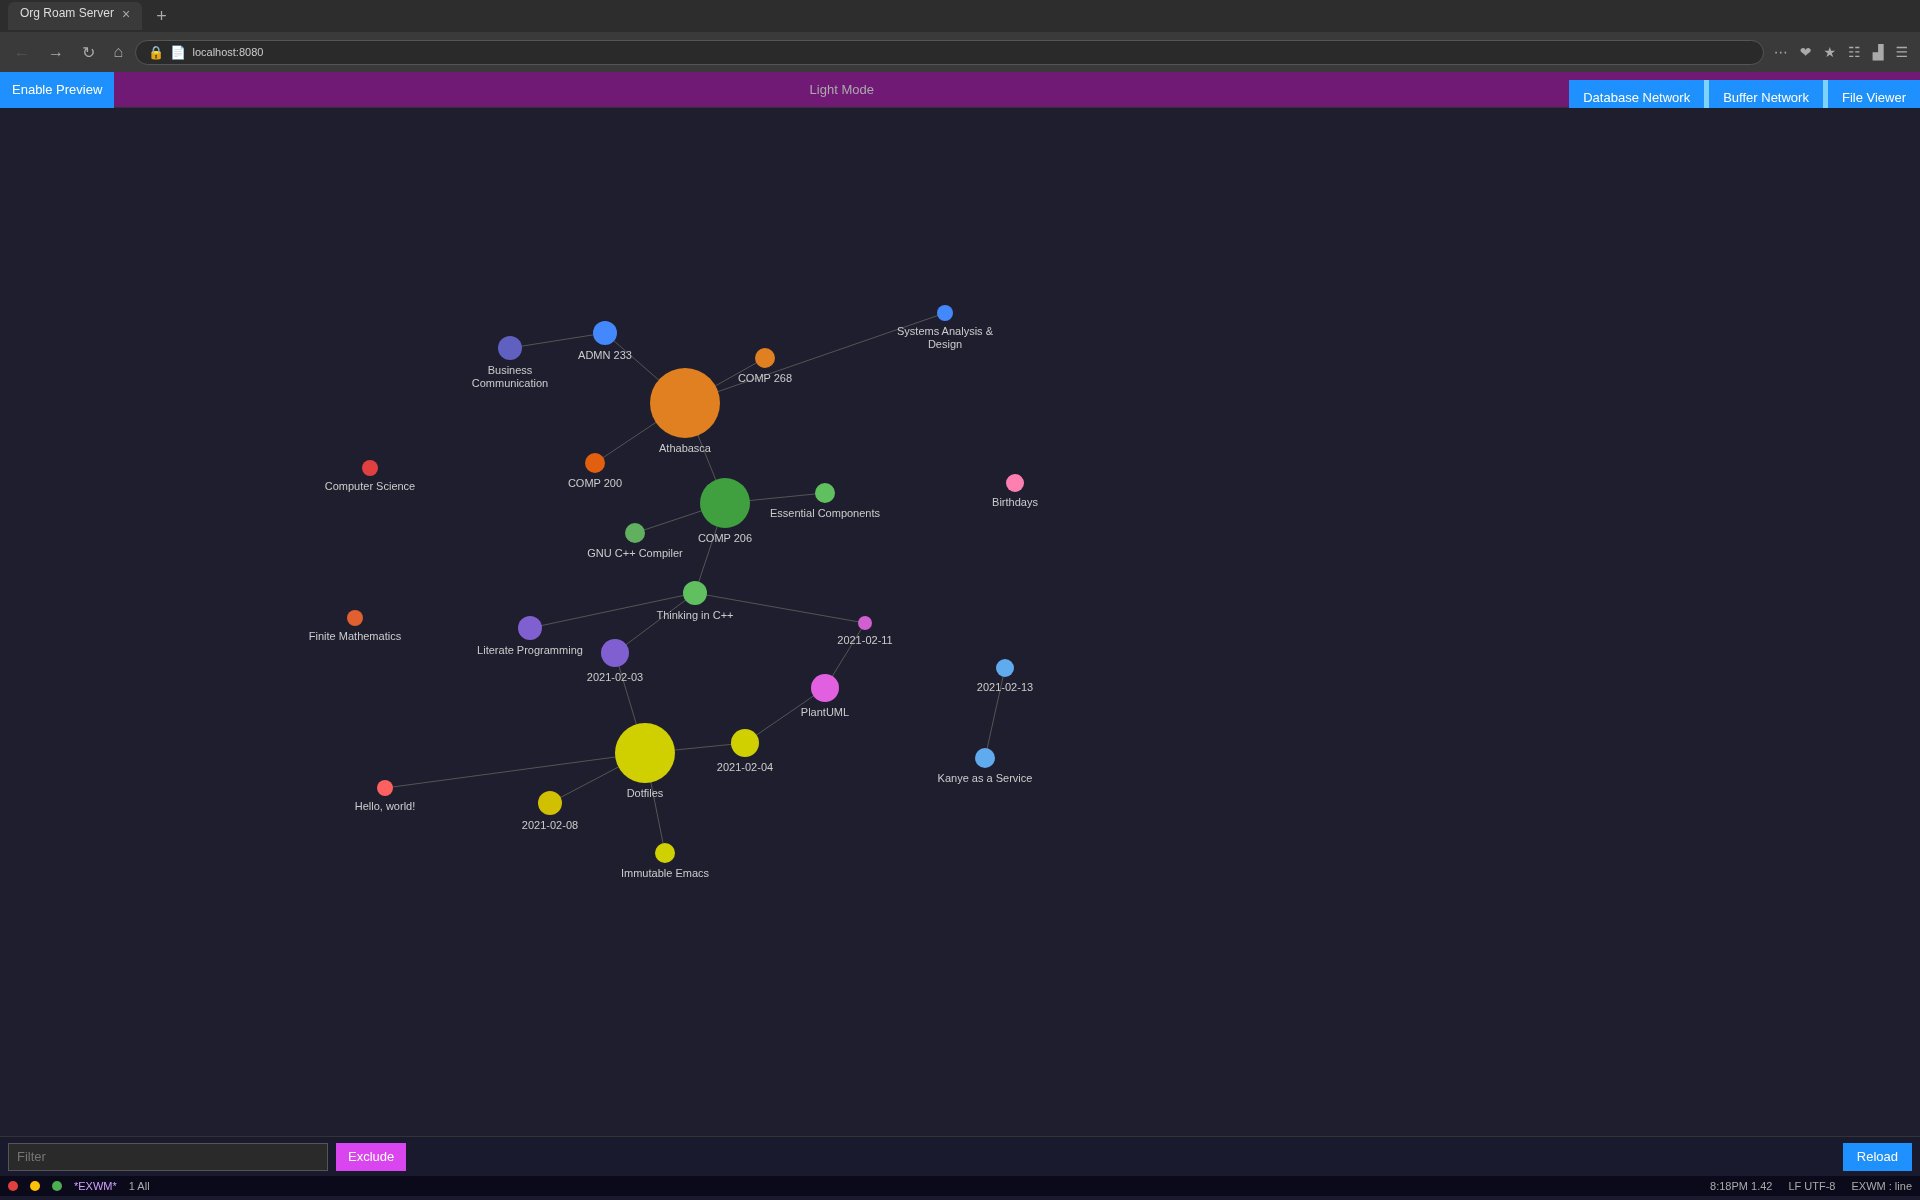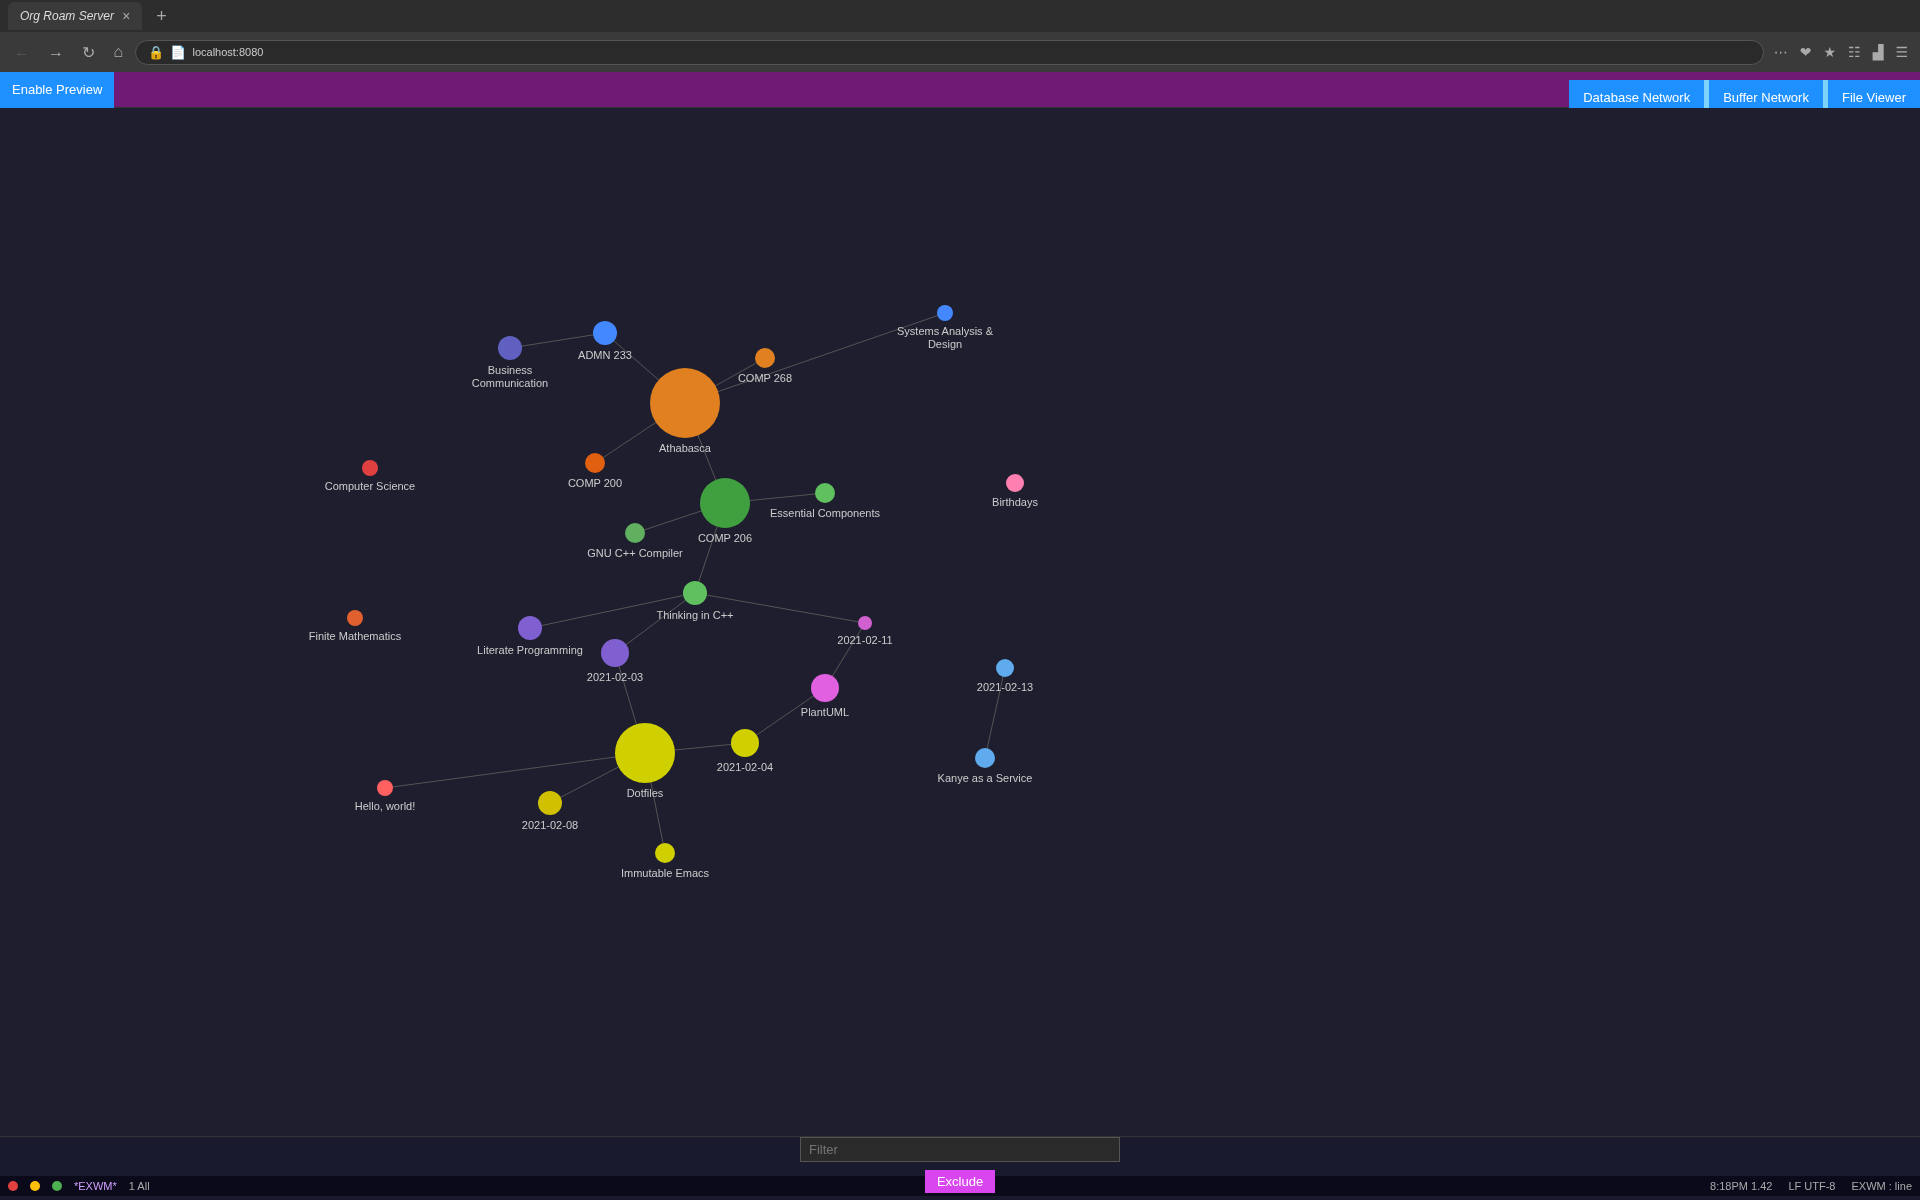--- a/index.html
+++ b/index.html
@@ -14,24 +14,23 @@
       padding: 0 8px;
       gap: 8px;
     }
     .browser-tab {
       background: #3a3a3a;
       border-radius: 6px 6px 0 0;
       padding: 4px 12px;
       font-size: 12px;
       color: #ddd;
       display: flex;
-      align-items: center;
+      align-items: flex-start;
       gap: 8px;
       height: 28px;
-      font-style: italic;
     }
     .tab-close {
       color: #aaa;
       cursor: pointer;
       font-size: 14px;
     }
     .tab-new {
       color: #aaa;
       font-size: 18px;
       cursor: pointer;
@@ -123,21 +122,20 @@
 
     
     .filter-bar {
       background: #1a1a2e;
       height: 40px;
       display: flex;
       align-items: center;
       padding: 0 8px;
       gap: 8px;
       border-top: 1px solid #333;
-      flex-direction: column;
     }
     .filter-input {
       background: #2a2a2a;
       border: 1px solid #555;
       color: #ccc;
       padding: 4px 8px;
       font-size: 13px;
       width: 320px;
       height: 28px;
     }
@@ -204,20 +202,23 @@
     <button class="nav-action-btn">★</button>
     <button class="nav-action-btn">☷</button>
     <button class="nav-action-btn">▟</button>
     <button class="nav-action-btn">☰</button>
   </div>
 </div>
 
 <div class="app-toolbar">
   <div class="toolbar-left">
     <button class="toolbar-btn-enable">Enable Preview</button>
+  </div>
+  <div class="toolbar-center">
+    <span style="color:#aaa; font-size:13px;">Light Mode</span>
   </div>
   <div class="toolbar-right">
     <button class="nav-tab">Database Network</button>
     <button class="nav-tab">Buffer Network</button>
     <button class="nav-tab">File Viewer</button>
   </div>
 </div>
 
 <div class="graph-area">
   <svg class="graph-svg" id="graph-svg">

